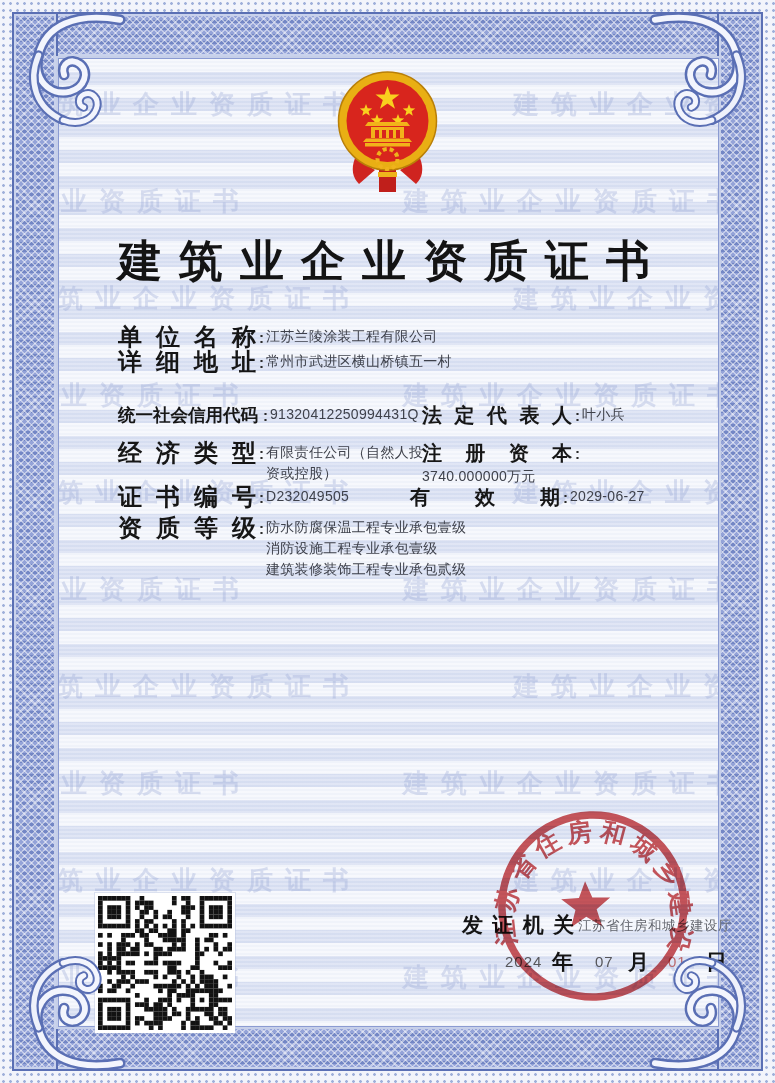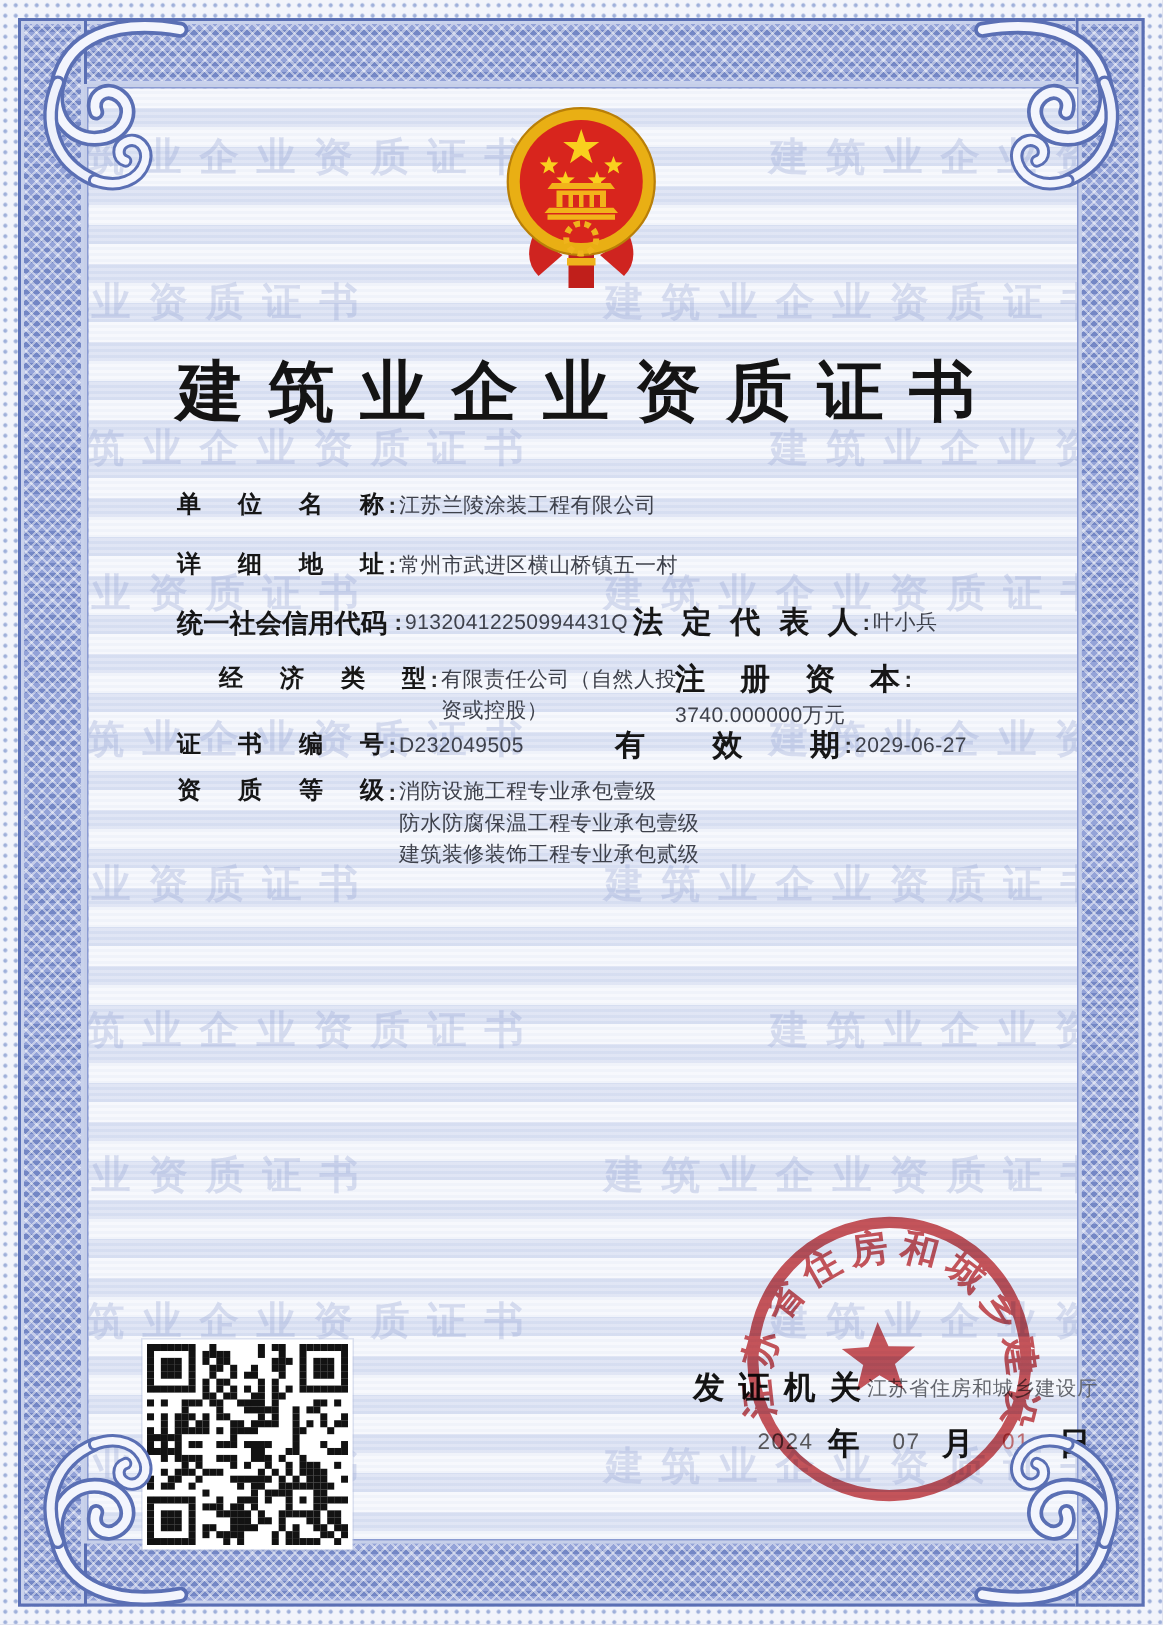--- a/index.html
+++ b/index.html
@@ -38,21 +38,21 @@
   .corner.tr{right:10px; top:10px; transform:scaleX(-1);}
   .corner.bl{left:10px; bottom:10px; transform:scaleY(-1);}
   .corner.br{right:10px; bottom:10px; transform:scale(-1,-1);}
   
   .emblem{position:absolute; left:335px; top:66px; width:105px; height:132px; z-index:3;}
   
   .title{position:absolute; left:118px; top:232px; z-index:3;
     font-size:44px; font-weight:900; letter-spacing:17px; color:#141414; white-space:nowrap;}
   
   .frow{position:absolute; z-index:3;}
-  .flabel{display:inline-block; width:138px; font-weight:700; font-size:16px; color:#161616;
+  .flabel{display:inline-block; width:138px; font-weight:700; font-size:24px; color:#161616;
     text-align:justify; text-align-last:justify; vertical-align:top; line-height:22px;}
   .flabel.wide{width:142px; font-size:17.5px; letter-spacing:0; text-align-last:auto;font-family:Liberation Serif, serif;}
   .fcolon{font-weight:700; color:#2c2c2c; font-size:15px; vertical-align:top; line-height:24px; padding:0 2px 0 3px;}
   .fval{display:inline-block; font-size:14px; color:#3e414b; vertical-align:top; line-height:21px; letter-spacing:.3px;}
   .col2{position:absolute; left:0; top:0;}
   .c2label{display:inline-block; width:150px; font-weight:700; font-size:20px; color:#161616;
     text-align:justify; text-align-last:justify; vertical-align:top; line-height:22px;}
   .wrapval{max-width:158px; word-break:break-all;}
   
   .issuer-label{position:absolute; left:462px; top:911px; width:112px; font-weight:700; font-size:21px;
@@ -151,47 +151,47 @@
         <rect x="61" y="64" width="4" height="8"></rect>
     </g>
   </svg>
 
   <div class="title">建筑业企业资质证书</div>
 
   <div class="frow" style="left:118px; top:326px;">
     <span class="flabel">单位名称</span><span class="fcolon">:</span><span class="fval">江苏兰陵涂装工程有限公司</span>
   </div>
 
-  <div class="frow" style="left:118px; top:366px;">
+  <div class="frow" style="left:118px; top:351px;">
     <span class="flabel">详细地址</span><span class="fcolon">:</span><span class="fval">常州市武进区横山桥镇五一村</span>
   </div>
 
   <div class="frow" style="left:118px; top:404px; width:540px;">
     <span class="flabel wide">统一社会信用代码</span><span class="fcolon">:</span><span class="fval">91320412250994431Q</span>
     <span class="col2" style="left:304px;">
       <span class="c2label">法定代表人</span><span class="fcolon">:</span><span class="fval">叶小兵</span>
     </span>
   </div>
 
-  <div class="frow" style="left:118px; top:442px; width:540px;margin-left:28px;">
+  <div class="frow" style="left:118px; top:442px; width:540px;">
     <span class="flabel">经济类型</span><span class="fcolon">:</span><span class="fval wrapval">有限责任公司（自然人投资或控股）</span>
     <span class="col2" style="left:304px;">
       <span class="c2label">注册资本</span><span class="fcolon">:</span><span class="fval">3740.000000万元</span>
     </span>
   </div>
 
   <div class="frow" style="left:118px; top:486px; width:540px;">
     <span class="flabel">证书编号</span><span class="fcolon">:</span><span class="fval">D232049505</span>
     <span class="col2" style="left:292px;">
       <span class="c2label">有效期</span><span class="fcolon">:</span><span class="fval">2029-06-27</span>
     </span>
   </div>
 
   <div class="frow" style="left:118px; top:517px;">
-    <span class="flabel">资质等级</span><span class="fcolon">:</span><span class="fval"><span style="display:block">消防设施工程专业承包壹级</span><span style="display:block">防水防腐保温工程专业承包壹级</span><span style="display:block">建筑装修装饰工程专业承包贰级</span></span>
+    <span class="flabel">资质等级</span><span class="fcolon">:</span><span class="fval"><span style="display:block">防水防腐保温工程专业承包壹级</span><span style="display:block">消防设施工程专业承包壹级</span><span style="display:block">建筑装修装饰工程专业承包贰级</span></span>
   </div>
 
   <div class="issuer-label">发证机关</div>
   <div class="issuer-value">江苏省住房和城乡建设厅</div>
 
   <div class="date-row">
     <span class="d-num" style="left:505px;">2024</span>
     <span class="d-unit" style="left:552px;">年</span>
     <span class="d-num" style="left:595px;text-align:center;">07</span>
     <span class="d-unit" style="left:628px;">月</span>

